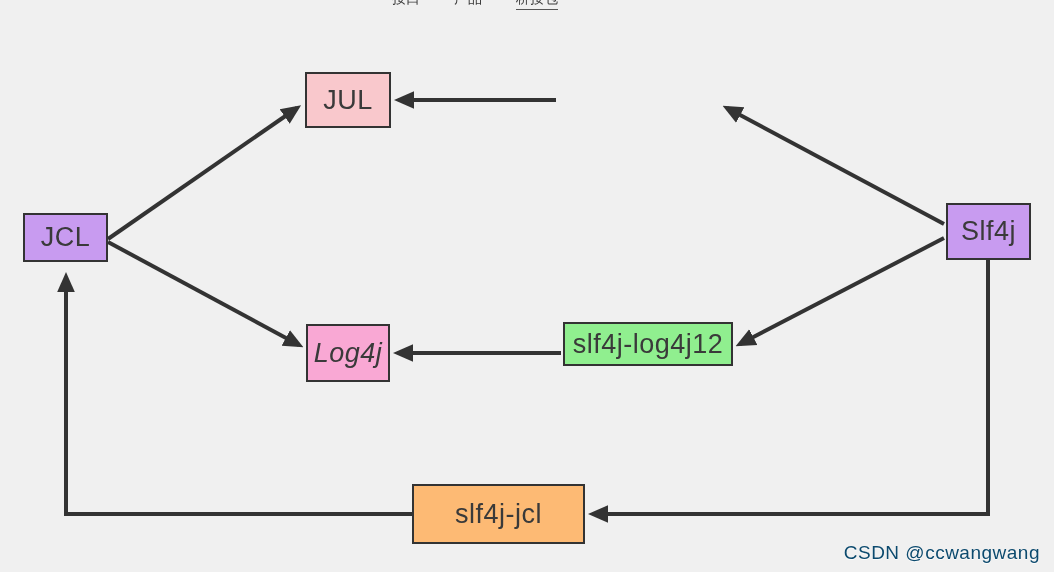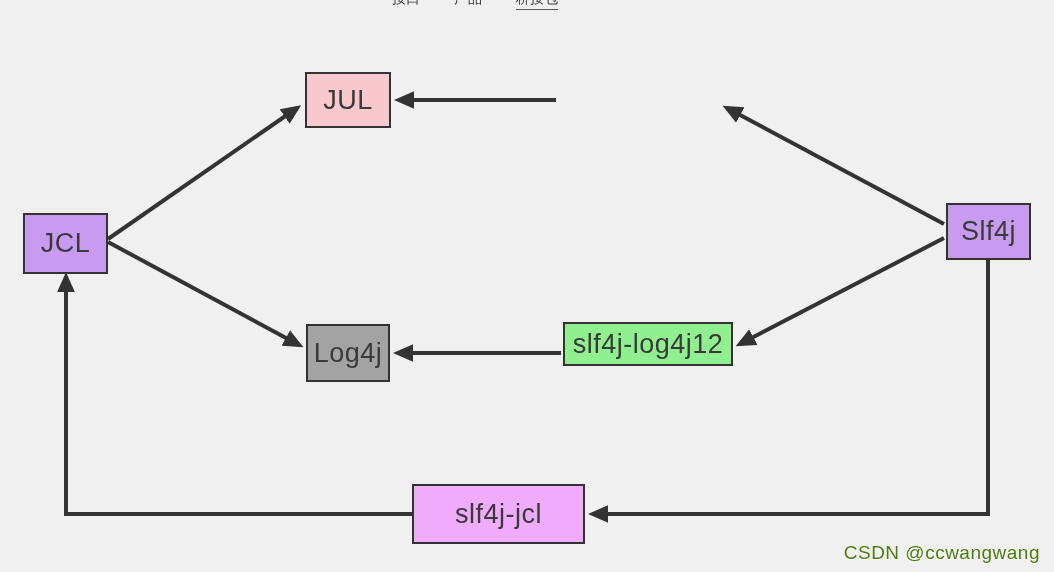--- a/index.html
+++ b/index.html
@@ -48,21 +48,21 @@
   }
   .legend .underlined {
     border-bottom: 1px solid #555555;
     padding-bottom: 1px;
   }
   .watermark {
     position: absolute;
     right: 14px;
     bottom: 8px;
     font-size: 19px;
-    color: #4d7c0f;
+    color: #0c4a6e;
     text-shadow: 0 1px 0 #fbfbfb;
     letter-spacing: 0.5px;
   }
 </style>
 </head>
 <body>
 
 <div class="stage">
 
   <div class="legend">
@@ -85,25 +85,25 @@
       <line x1="561" y1="353" x2="398" y2="353" marker-end="url(#arrow)"></line>
       <line x1="944" y1="238" x2="740" y2="344" marker-end="url(#arrow)"></line>
       <polyline points="988,260 988,514 593,514" marker-end="url(#arrow)"></polyline>
       <polyline points="412,514 66,514 66,277" marker-end="url(#arrow)"></polyline>
     </g>
   </svg>
 
   <div class="node" style="left: 305px; top: 72px; width: 86px; height: 56px; background: rgb(249, 200, 204);">JUL</div>
 
 
-  <div class="node" style="left: 23px; top: 213px; width: 85px; height: 61px; background: rgb(200, 155, 240);">JCL</div>
+  <div class="node" style="left: 23px; top: 213px; width: 85px; height: 49px; background: rgb(200, 155, 240);">JCL</div>
 
   <div class="node" style="left: 946px; top: 203px; width: 85px; height: 57px; background: rgb(200, 155, 240); text-align: right;">Slf4j</div>
 
-  <div class="node" style="left: 306px; top: 324px; width: 84px; height: 58px; background: #a3a3a3;">Log4j</div>
+  <div class="node" style="left: 306px; top: 324px; width: 84px; height: 58px; background: #f9a8d4; font-style: italic;">Log4j</div>
 
   <div class="node" style="left: 563px; top: 322px; width: 170px; height: 44px; background: rgb(144, 239, 143);">slf4j-log4j12</div>
 
-  <div class="node" style="left: 412px; top: 484px; width: 173px; height: 60px; background: #f0abfc;">slf4j-jcl</div>
+  <div class="node" style="left: 412px; top: 484px; width: 173px; height: 60px; background: #fdba74;">slf4j-jcl</div>
 
   <div class="watermark">CSDN @ccwangwang</div>
 
 </div>
 
 </body></html>

